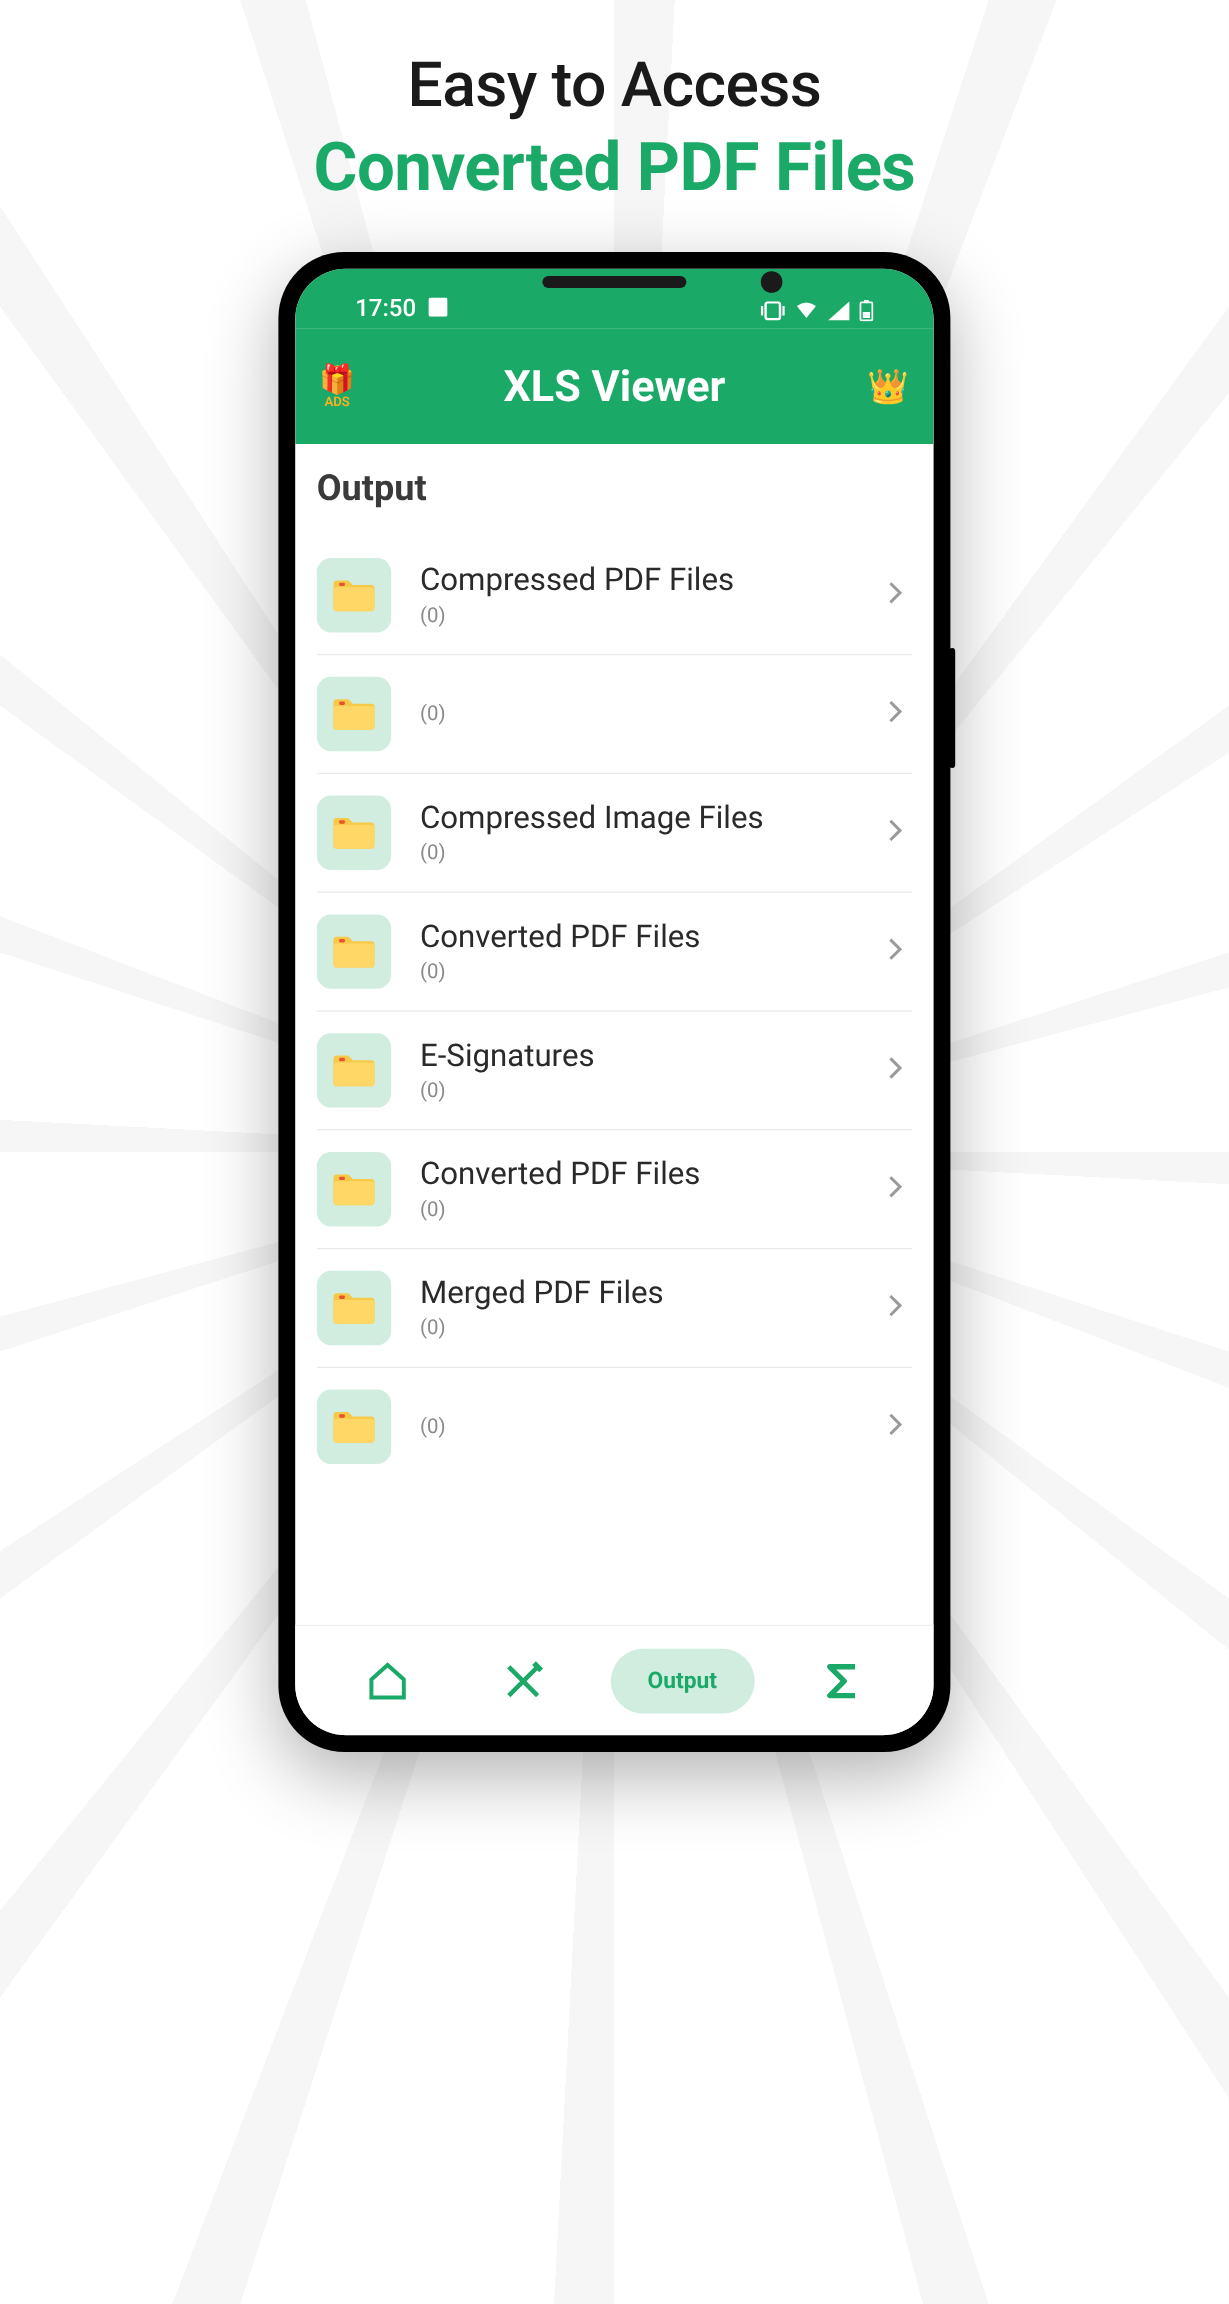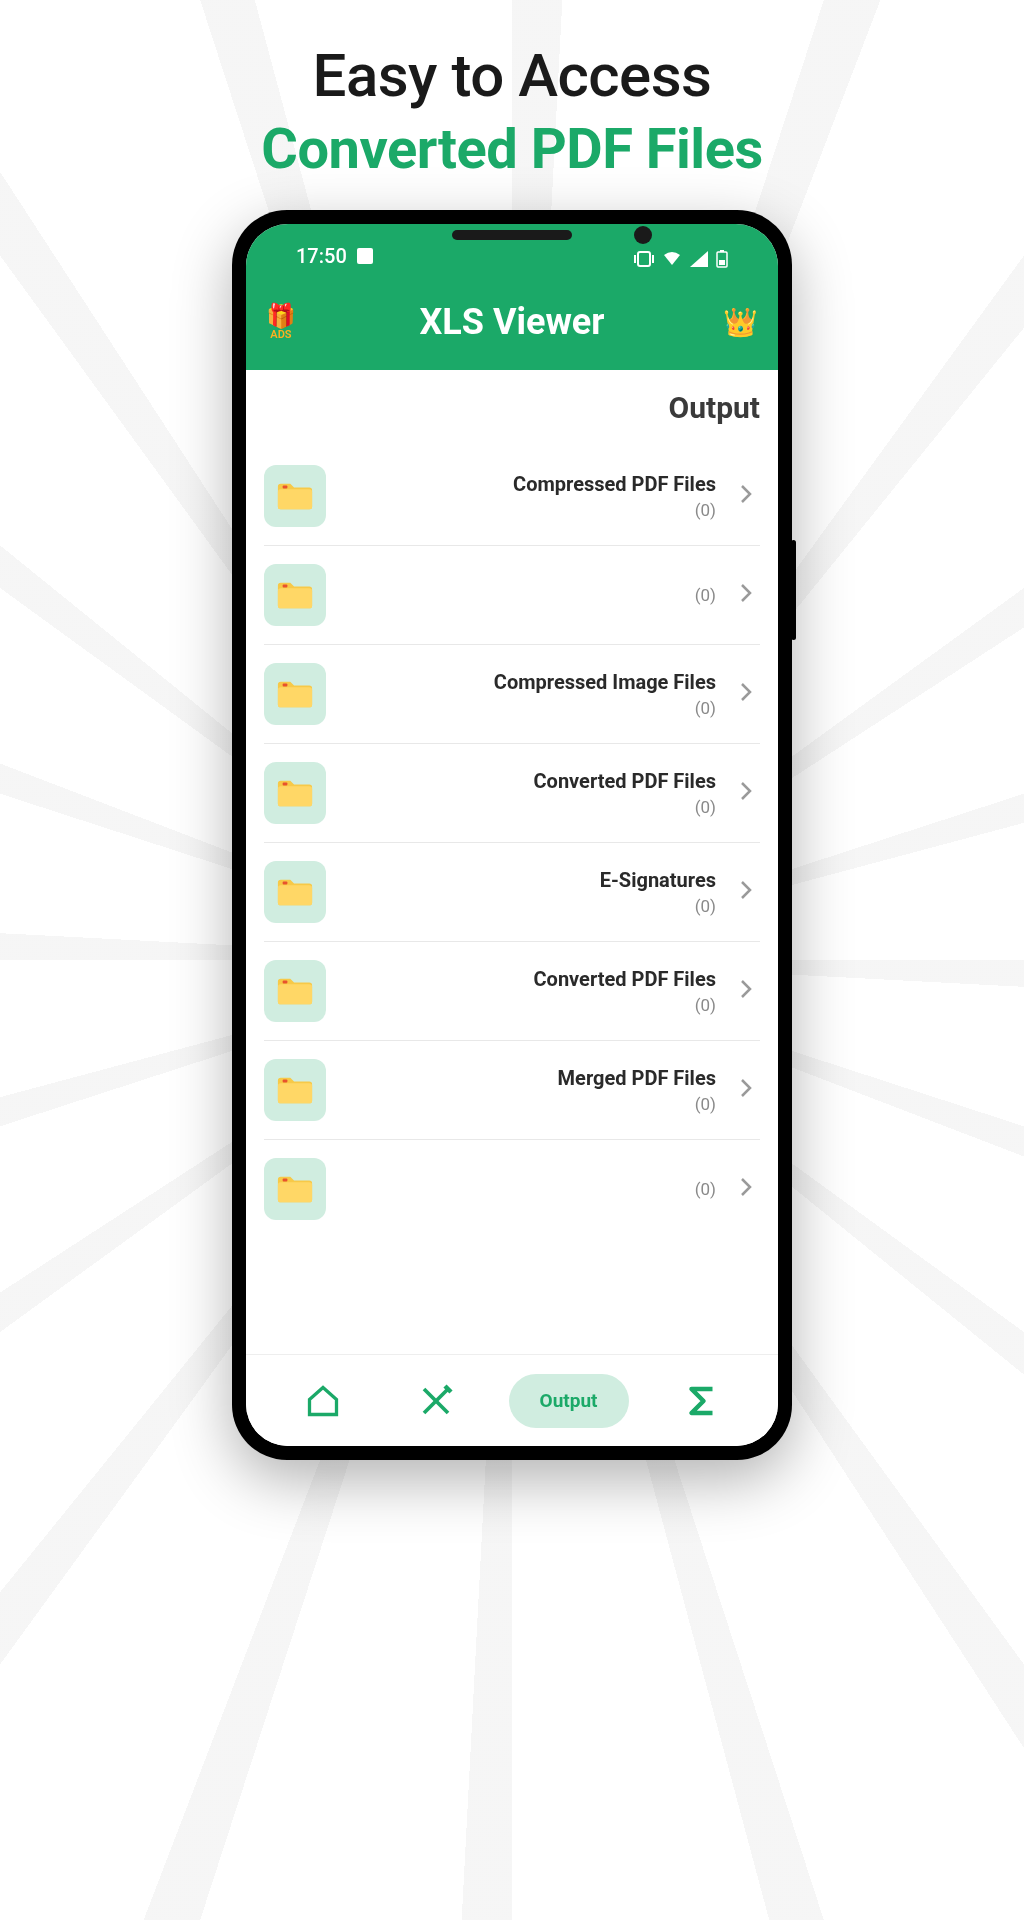--- a/index.html
+++ b/index.html
@@ -27,21 +27,21 @@
       opacity: 0.4;
     }
     
     .marketing-header {
       position: relative;
       text-align: center;
       padding-top: 40px;
       z-index: 1;
     }
     .marketing-line1 {
-      font-size: 60px;
+      font-size: 52px;
       font-weight: 500;
       color: #1a1a1a;
       letter-spacing: -0.5px;
     }
     .marketing-line2 {
       font-size: 56px;
       font-weight: 700;
       color: #1ba968;
       letter-spacing: -0.5px;
       margin-top: 5px;
@@ -69,21 +69,20 @@
       background: #000;
       border-radius: 3px;
     }
     .phone-screen {
       width: 100%;
       height: 100%;
       background: #fff;
       border-radius: 42px;
       overflow: hidden;
       position: relative;
-      text-align: right;
     }
     .phone-speaker {
       position: absolute;
       top: 20px;
       left: 50%;
       transform: translateX(-50%);
       width: 120px;
       height: 10px;
       background: #1a1a1a;
       border-radius: 10px;
@@ -185,22 +184,22 @@
       align-items: center;
       justify-content: center;
       flex-shrink: 0;
     }
     .folder-svg { width: 38px; height: 32px; }
     .folder-info {
       flex: 1;
       min-width: 0;
     }
     .folder-name {
-      font-size: 20px;
-      font-weight: 700;
+      font-size: 26px;
+      font-weight: 400;
       color: #2a2a2a;
       margin-bottom: 4px;
     }
     .folder-count {
       font-size: 17px;
       color: #8a8a8a;
     }
     .chevron {
       color: #9a9a9a;
       font-size: 24px;

